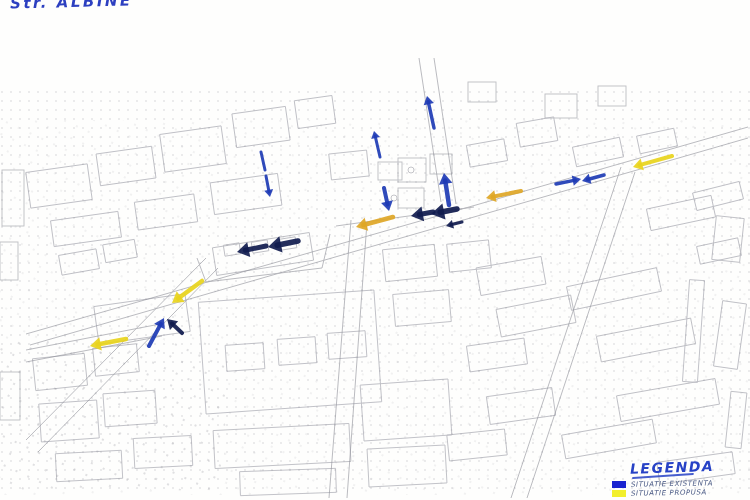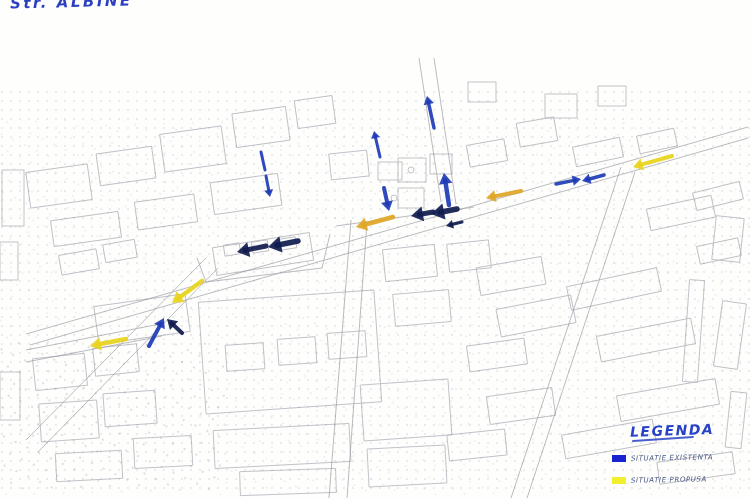--- a/index.html
+++ b/index.html
@@ -23,21 +23,21 @@
   }
   .legend-title{
     font-size:14px;font-weight:bold;font-style:italic;
     color:#2742c6;letter-spacing:1.5px;transform:rotate(-2deg);
     margin-left:18px;line-height:14px;
   }
   .legend-underline{
     height:2px;background:#2742c6;width:62px;margin:1px 0 3px 20px;
     transform:rotate(-4deg);border-radius:2px;opacity:.85;
   }
-  .legend-row{display:flex;align-items:center;margin:14px 0;}
+  .legend-row{display:flex;align-items:center;margin:1px 0;}
   .legend-swatch{width:14px;height:7px;margin-right:5px;flex:0 0 auto;}
   .legend-label{
     font-size:7px;font-style:italic;color:#4a5a85;
     letter-spacing:.6px;white-space:nowrap;transform:rotate(-1deg);
   }
 </style>
 </head>
 <body>
 
 <div class="page">

